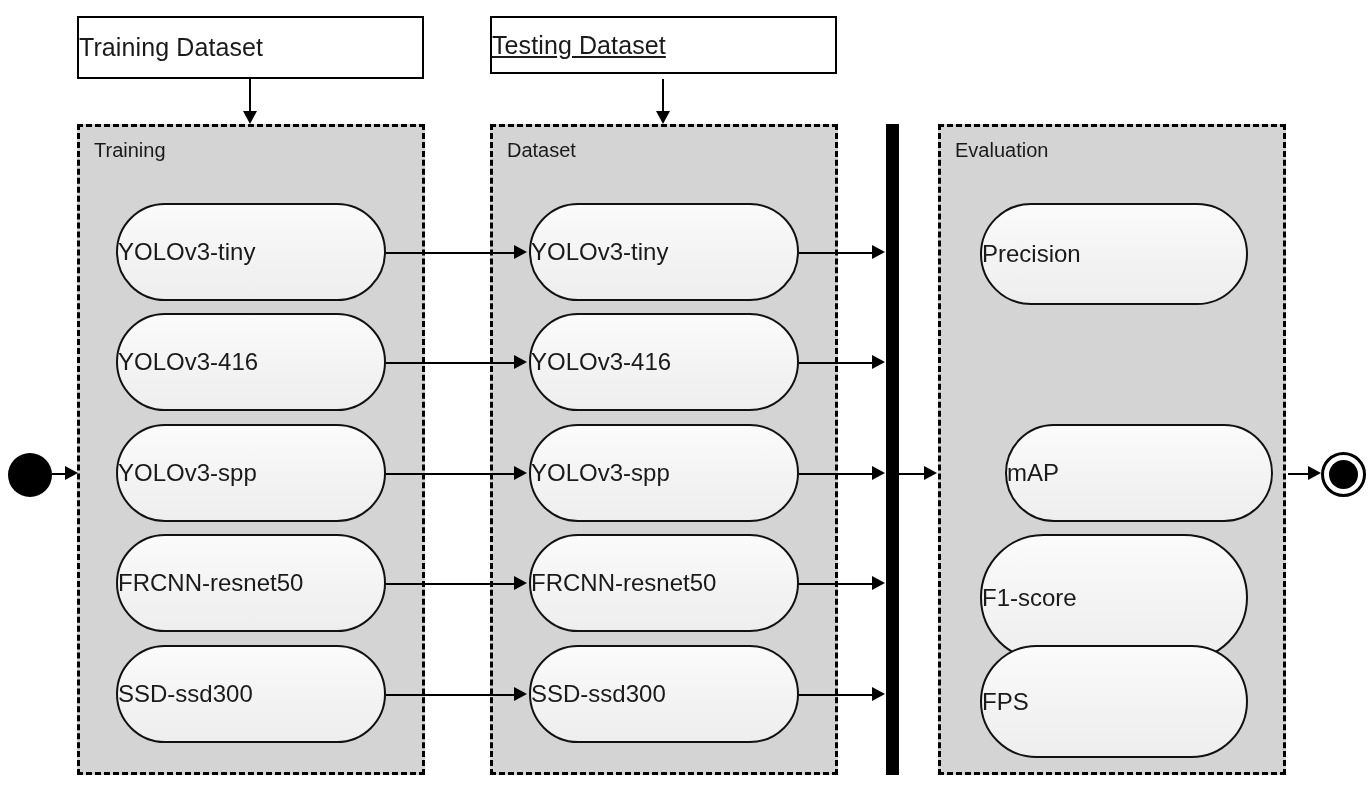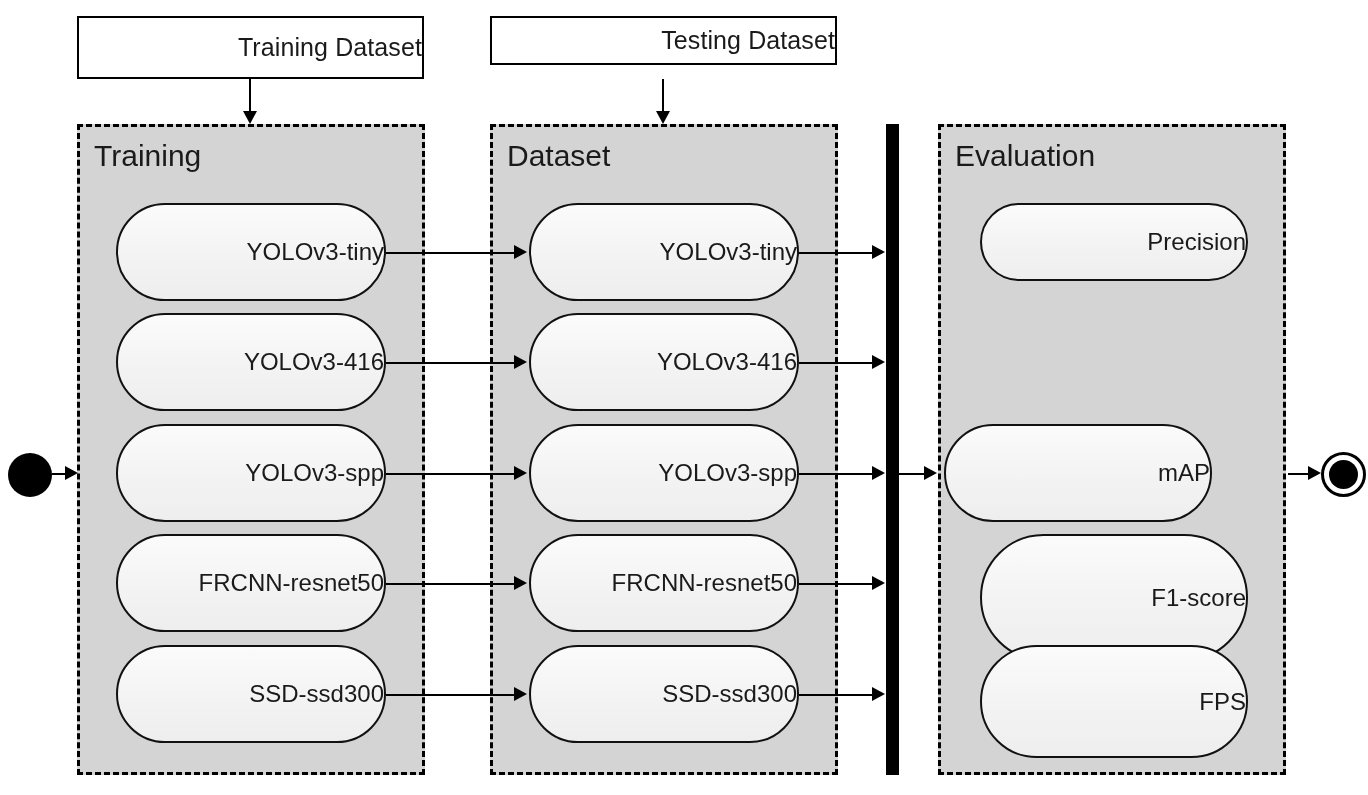--- a/index.html
+++ b/index.html
@@ -18,50 +18,50 @@
     overflow: hidden;
   }
   
   .dataset-box {
     position: absolute;
     box-sizing: border-box;
     background: #ffffff;
     border: 2.5px solid #000000;
     display: flex;
     align-items: center;
-    justify-content: flex-end;
+    justify-content: flex-start;
     font-size: 25px;
     color: #1a1a1a;
     letter-spacing: .1px;
   }
   
   .lane {
     position: absolute;
     box-sizing: border-box;
     background: #d4d4d4;
     border: 3px dashed #000000;
   }
   .lane-title {
     position: absolute;
     top: 12px;
     left: 14px;
-    font-size: 30px;
+    font-size: 20px;
     color: #1a1a1a;
     white-space: nowrap;
   }
   
   .pill {
     position: absolute;
     box-sizing: border-box;
     border: 2.5px solid #111111;
     border-radius: 999px;
     background: linear-gradient(to bottom, #fbfbfb 0%, #f3f3f3 55%, #eeeeee 100%);
     display: flex;
     align-items: center;
-    justify-content: flex-end;
+    justify-content: flex-start;
     font-size: 24px;
     color: #1a1a1a;
     white-space: nowrap;
   }
   
   .h-line {
     position: absolute;
     height: 0;
     border-top: 2.5px solid #000000;
   }
@@ -115,21 +115,21 @@
   }
 </style>
 </head>
 <body>
 
 <div id="canvas">
 
   <div class="dataset-box" style="left:77px; top:16px; width:347px; height:63px;">
     <span>Training Dataset</span>
   </div>
-  <div class="dataset-box" style="left:490px; top:16px; width:347px; height:49px;">
+  <div class="dataset-box" style="left:490px; top:16px; width:347px; height:58px;text-decoration:underline;">
     <span>Testing Dataset</span>
   </div>
 
   <div class="v-line" style="left:249px; top:79px; height:34px;"></div>
   <div class="arrow-down" style="left:243px; top:111px;"></div>
 
   <div class="v-line" style="left:662px; top:79px; height:34px;"></div>
   <div class="arrow-down" style="left:656px; top:111px;"></div>
 
   <div class="lane" style="left:77px; top:124px; width:348px; height:651px;">
@@ -201,24 +201,24 @@
   <div class="arrow-right" style="left:872px; top:687px;"></div>
 
   <div class="sync-bar" style="left:886px; top:124px; width:13px; height:651px;"></div>
 
   <div class="h-line" style="left:899px; top:473px; width:26px;"></div>
   <div class="arrow-right" style="left:924px; top:466px;"></div>
 
   <div class="lane" style="left:938px; top:124px; width:348px; height:651px;">
     <span class="lane-title">Evaluation</span>
   </div>
-  <div class="pill" style="left:980px; top:203px; width:268px; height:78px;">
+  <div class="pill" style="left:980px; top:203px; width:268px; height:102px;">
     <span>Precision</span>
   </div>
-  <div class="pill" style="left:944px; top:424px; width:268px; height:98px;">
+  <div class="pill" style="left:1005px; top:424px; width:268px; height:98px;">
     <span>mAP</span>
   </div>
   <div class="pill" style="left:980px; top:534px; width:268px; height:127px;">
     <span>F1-score</span>
   </div>
   <div class="pill" style="left:980px; top:645px; width:268px; height:113px;">
     <span>FPS</span>
   </div>
 
   <div class="start-node" style="left:8px; top:453px; width:44px; height:44px;"></div>

